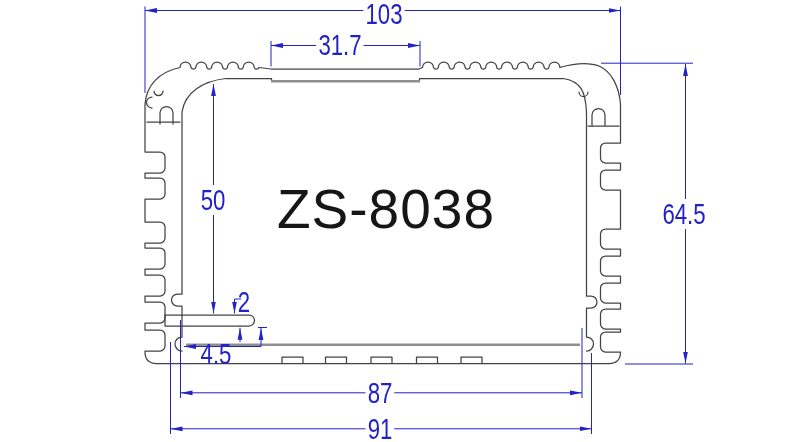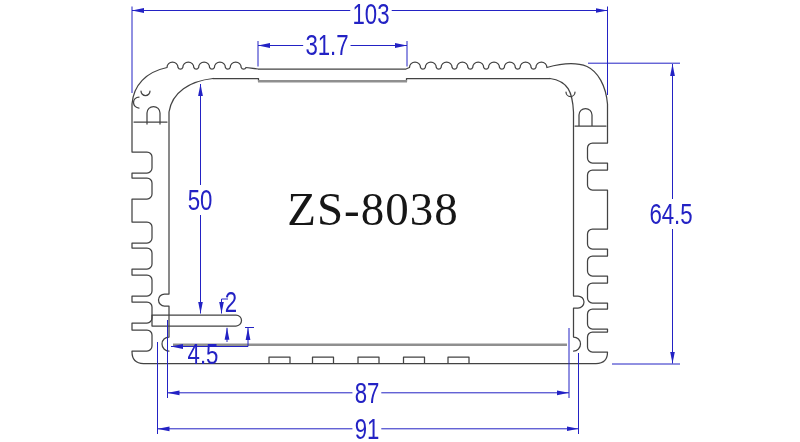--- a/index.html
+++ b/index.html
@@ -1,27 +1,27 @@
 <!DOCTYPE html>
 <html><head>
 <meta charset="utf-8">
 <style>
   html,body{margin:0;padding:0;background:#fff;}
   #canvas{position:relative;width:748px;height:442px;background:#ffffff;overflow:hidden;
-          font-family:"Liberation Sans",sans-serif;}
+          font-family:"Liberation Sans",sans-serif;margin-left:13px;}
   #drawing-svg{position:absolute;left:0;top:0;}
   .outline{fill:none;stroke:#434343;stroke-width:1.25;stroke-linejoin:round;stroke-linecap:round;}
   .outline-thick{fill:none;stroke:#8f8f8f;stroke-width:2.6;stroke-linecap:butt;}
   .dimline{fill:none;stroke:#2322c4;stroke-width:1;}
   .dim-label{position:absolute;transform:translate(-50%,-50%) scaleX(.74);
              font-size:30px;line-height:1;color:#2322c4;background:#ffffff;
              padding:0 3px;white-space:nowrap;}
   .dim-label.nobg{background:transparent;padding:0;}
   .part-title{position:absolute;left:373px;top:209px;transform:translate(-50%,-50%);
-              font-family:Liberation Serif, serif;font-size:47px;color:#161616;
+              font-family:Liberation Sans, sans-serif;font-size:55px;color:#161616;
               letter-spacing:1px;white-space:nowrap;}
 </style>
 </head>
 <body>
 
 <div id="canvas">
 
   <svg id="drawing-svg" width="800" height="442" viewBox="0 0 800 442">
     <defs>
       <marker id="arw" viewBox="0 0 12 6" refX="12" refY="3" markerWidth="12" markerHeight="6" orient="auto-start-reverse" markerUnits="userSpaceOnUse">

